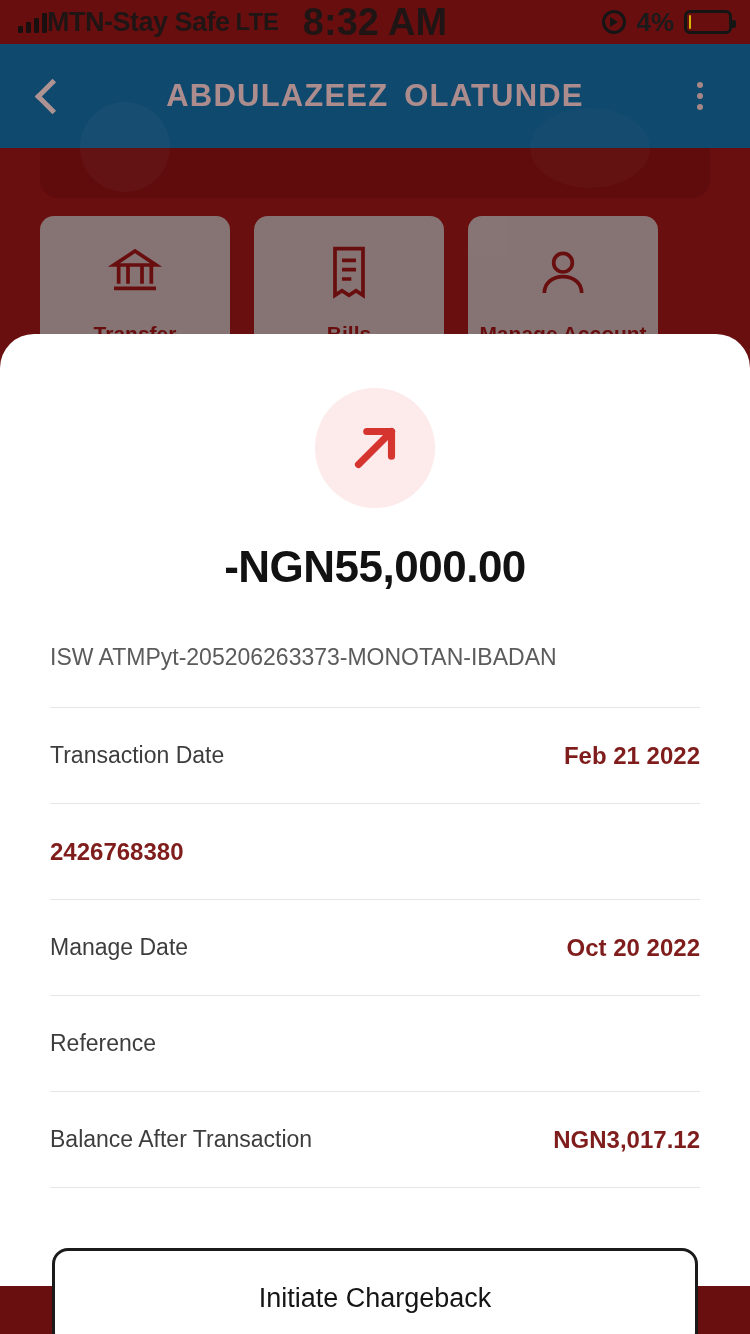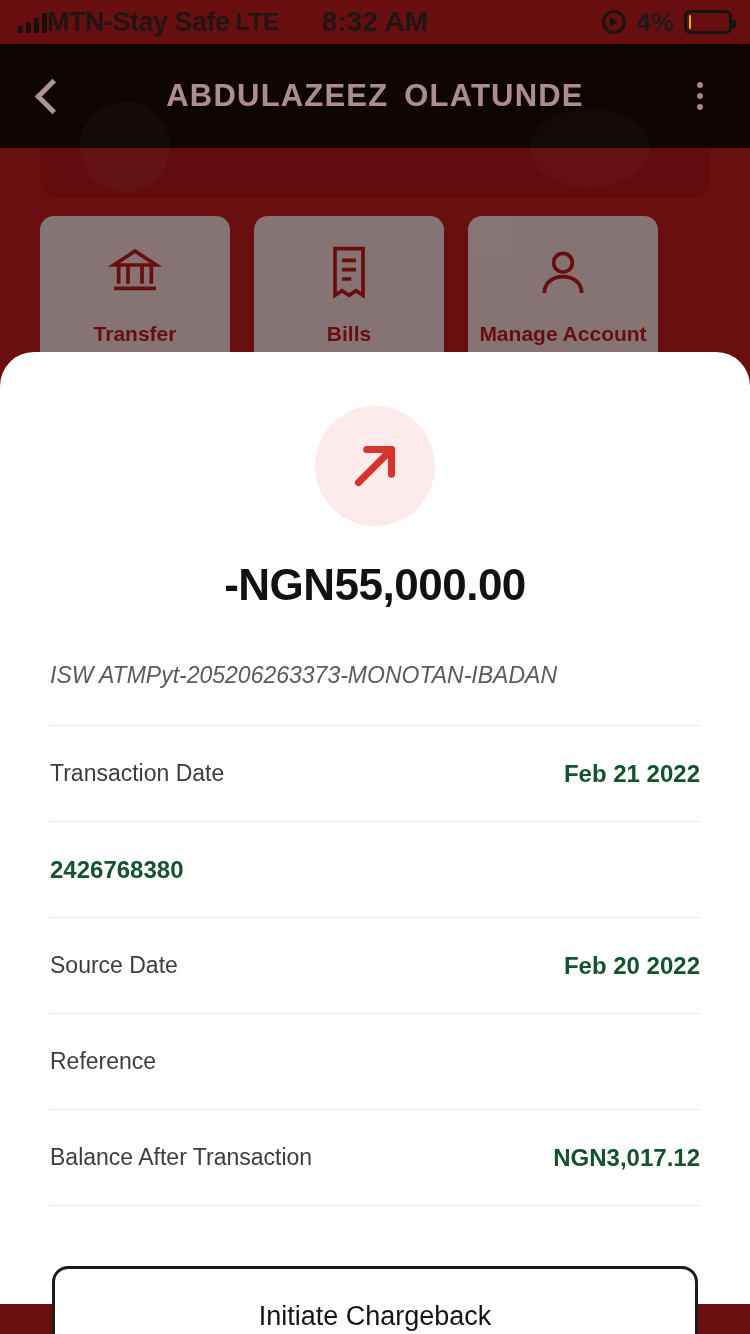--- a/index.html
+++ b/index.html
@@ -36,21 +36,21 @@
   .sb-bars i:nth-child(1) { height: 7px; }
   .sb-bars i:nth-child(2) { height: 11px; }
   .sb-bars i:nth-child(3) { height: 15px; }
   .sb-bars i:nth-child(4) { height: 20px; }
   .sb-carrier { font-size: 27px; font-weight: bold; letter-spacing: -0.5px; }
   .sb-lte { font-size: 24px; font-weight: bold; margin-left: 6px; }
   .sb-time {
     position: absolute;
     left: 0; right: 0;
     text-align: center;
-    font-size: 28px;
+    font-size: 38px;
     font-weight: bold;
     pointer-events: none;
   }
   .sb-right {
     margin-left: auto;
     display: flex;
     align-items: center;
     gap: 10px;
     z-index: 2;
   }
@@ -94,21 +94,21 @@
   }
 
   
   .appbar {
     position: absolute;
     top: 44px; left: 0;
     width: 750px; height: 104px;
     display: flex;
     align-items: center;
     padding: 0 30px;
-    background: #000000;
+    background: #0369a1;
   }
   .back-chevron {
     width: 40px; height: 40px;
     position: relative;
     flex: 0 0 auto;
   }
   .back-chevron::before {
     content: "";
     position: absolute;
     left: 10px; top: 8px;
@@ -186,21 +186,21 @@
   
   .scrim {
     position: absolute;
     inset: 0;
     background: rgba(40,12,12,0.34);
   }
 
   
   .sheet {
     position: absolute;
-    left: 0; top: 352px;
+    left: 0; top: 334px;
     width: 750px; height: 952px;
     background: #ffffff;
     border-radius: 34px 34px 0 0;
     padding: 0 50px;
   }
   .arrow-circle {
     width: 120px; height: 120px;
     border-radius: 50%;
     background: #fdeaea;
     margin: 54px auto 0;
@@ -221,33 +221,33 @@
 
   .narration {
     display: flex;
     justify-content: space-between;
     align-items: baseline;
     gap: 20px;
     margin-top: 52px;
     padding-bottom: 36px;
     border-bottom: 1px solid #e6e6e6;
   }
-  .narration .left { font-size: 23px; color: #5b5b5b; font-style: italic; }
+  .narration .left { font-size: 23px; color: #5b5b5b; }
   .narration .right { font-size: 23px; color: #5b5b5b; white-space: nowrap; }
 
   .row {
     display: flex;
     justify-content: space-between;
     align-items: center;
     height: 96px;
     border-bottom: 1px solid #e6e6e6;
   }
   .row:last-of-type { border-bottom: 1px solid #e6e6e6; }
   .row .label { font-size: 23px; color: #3d3d3d; }
-  .row .value { font-size: 24px; color: #14532d; font-weight: bold; }
+  .row .value { font-size: 24px; color: #7f1d1d; font-weight: bold; }
 
   .chargeback-btn {
     margin: 60px auto 0;
     width: 646px;
     height: 100px;
     background: #ffffff;
     border: 3px solid #1b1b1b;
     border-radius: 16px;
     display: flex;
     align-items: center;
@@ -346,22 +346,22 @@
     <div class="row">
       <span class="label">Transaction Date</span>
       <span class="value">Feb 21 2022</span>
     </div>
 
     <div class="row">
       <span class="value">2426768380</span>
     </div>
 
     <div class="row">
-      <span class="label">Source Date</span>
-      <span class="value">Feb 20 2022</span>
+      <span class="label">Manage Date</span>
+      <span class="value">Oct 20 2022</span>
     </div>
 
     <div class="row">
       <span class="label">Reference</span>
     </div>
 
     <div class="row">
       <span class="label">Balance After Transaction</span>
       <span class="value">NGN3,017.12</span>
     </div>

